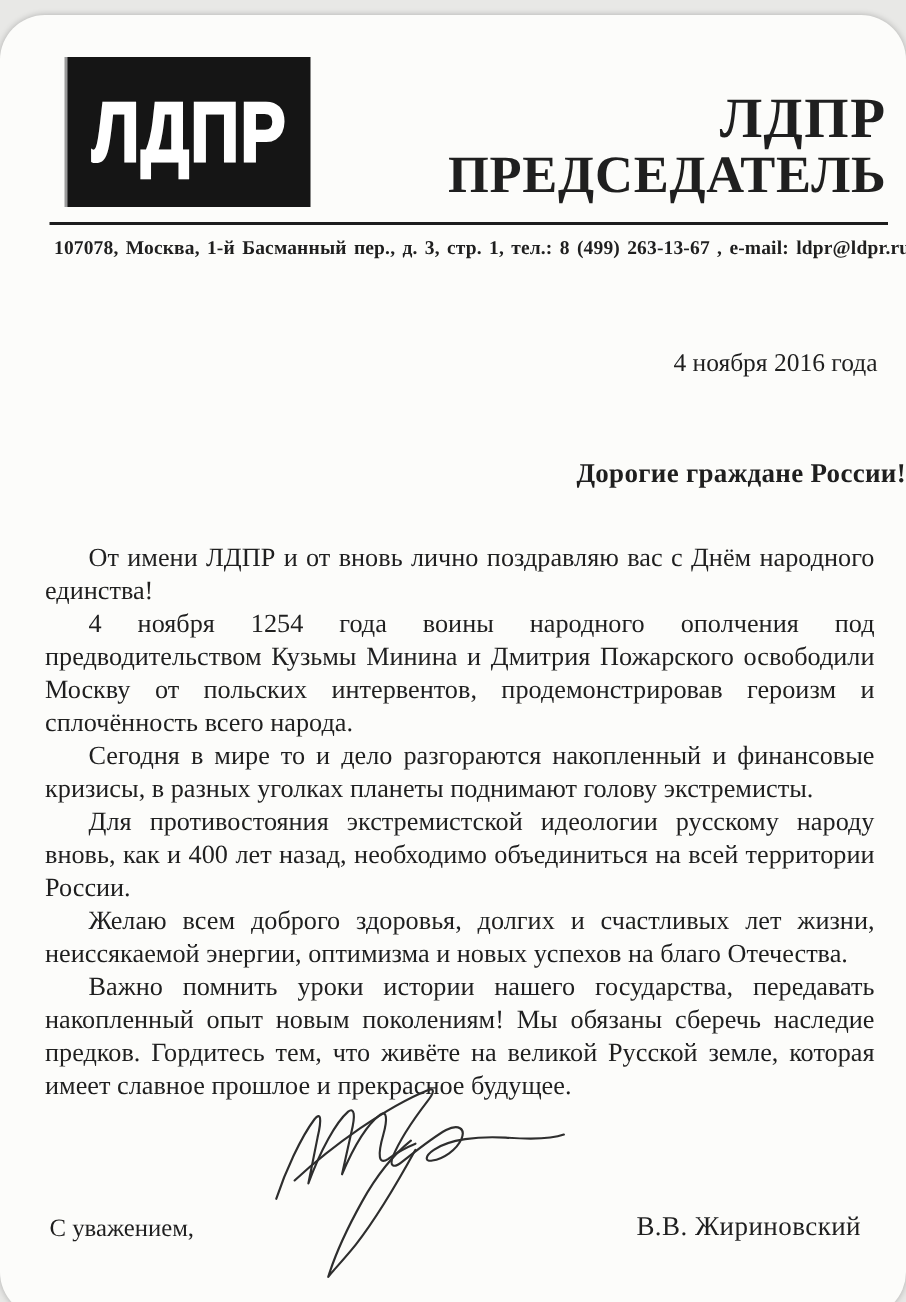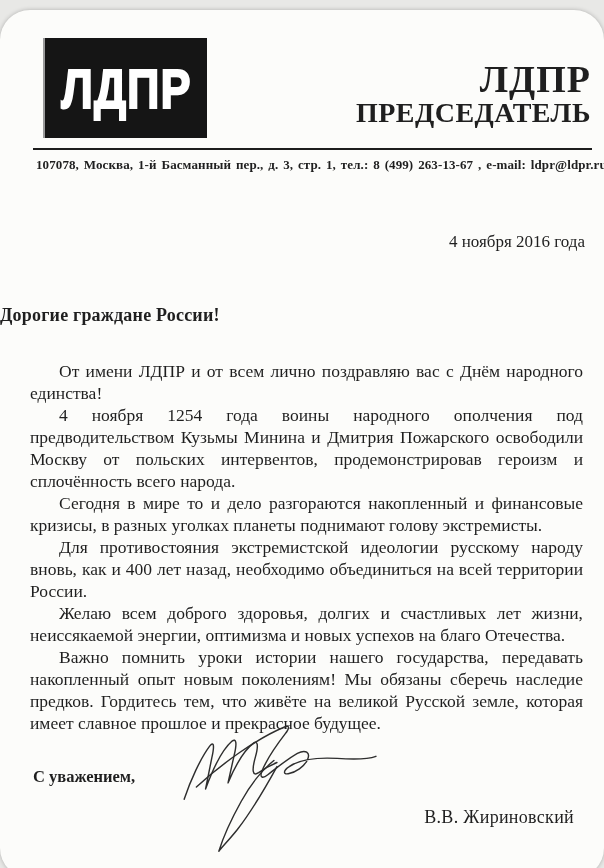--- a/index.html
+++ b/index.html
@@ -31,53 +31,52 @@
     letter-spacing:1px;
     transform:scale(0.98,1.22);
     -webkit-text-stroke:1.6px #ffffff;
   }
   .header-title {
     position:absolute; right:13px; top:50px;
     text-align:right; line-height:1.02;
     font-weight:bold;
   }
   .header-title .org-name     { font-size:38px; letter-spacing:1px; }
-  .header-title .org-position { font-size:28px; letter-spacing:0.5px; }
+  .header-title .org-position { font-size:35px; letter-spacing:0.5px; }
   .header-rule {
     position:absolute; left:33px; right:12px; top:138px;
     border-top:2px solid #1d1d1d;
   }
   .address-line {
     position:absolute; left:36px; top:147px;
     font-weight:bold; font-size:13px;
     letter-spacing:0.1px; word-spacing:1.5px;
     white-space:nowrap;
   }
   
   .date-line {
     position:absolute; right:19px; top:222px;
     font-size:17px;
     text-align:right;
   }
   .salutation {
     position:absolute; left:0; right:0; top:295px;
-    text-align:left; font-weight:bold; font-size:18px;
+    text-align:right; font-weight:bold; font-size:18px;
     letter-spacing:0.2px;
   }
   .letter-body {
     position:absolute; left:30px; right:21px; top:350px;
     font-size:17.5px; line-height:22px;
     text-align:justify;
   }
   .letter-body p { text-indent:29px; margin:0; }
   
   .closing-phrase {
-    position:absolute; left:33px; top:757px;
+    position:absolute; left:33px; top:799px;
     font-size:16.5px;
-    font-weight:bold;
   }
   .signature-svg {
     position:absolute; left:176px; top:706px;
     width:204px; height:146px;
   }
   .signature-svg path {
     fill:none; stroke:#2e2e2e; stroke-width:1.4;
     stroke-linecap:round; stroke-linejoin:round;
   }
   .signer-name {
@@ -101,21 +100,21 @@
 
   <div class="header-rule"></div>
 
   <div class="address-line">107078, Москва, 1-й Басманный пер., д. 3, стр. 1, тел.: 8 (499) 263-13-67 , e-mail: ldpr@ldpr.ru</div>
 
   <div class="date-line">4 ноября 2016 года</div>
 
   <div class="salutation">Дорогие граждане России!</div>
 
   <div class="letter-body">
-    <p>От имени ЛДПР и от всем лично поздравляю вас с Днём народного единства!</p>
+    <p>От имени ЛДПР и от вновь лично поздравляю вас с Днём народного единства!</p>
     <p>4 ноября 1254 года воины народного ополчения под предводительством Кузьмы Минина и Дмитрия Пожарского освободили Москву от польских интервентов, продемонстрировав героизм и сплочённость всего народа.</p>
     <p>Сегодня в мире то и дело разгораются накопленный и финансовые кризисы, в разных уголках планеты поднимают голову экстремисты.</p>
     <p>Для противостояния экстремистской идеологии русскому народу вновь, как и 400 лет назад, необходимо объединиться на всей территории России.</p>
     <p>Желаю всем доброго здоровья, долгих и счастливых лет жизни, неиссякаемой энергии, оптимизма и новых успехов на благо Отечества.</p>
     <p>Важно помнить уроки истории нашего государства, передавать накопленный опыт новым поколениям! Мы обязаны сберечь наследие предков. Гордитесь тем, что живёте на великой Русской земле, которая имеет славное прошлое и прекрасное будущее.</p>
   </div>
 
   <div class="closing-phrase">С уважением,</div>
 
   <svg class="signature-svg" viewBox="0 0 200 140" aria-hidden="true">

